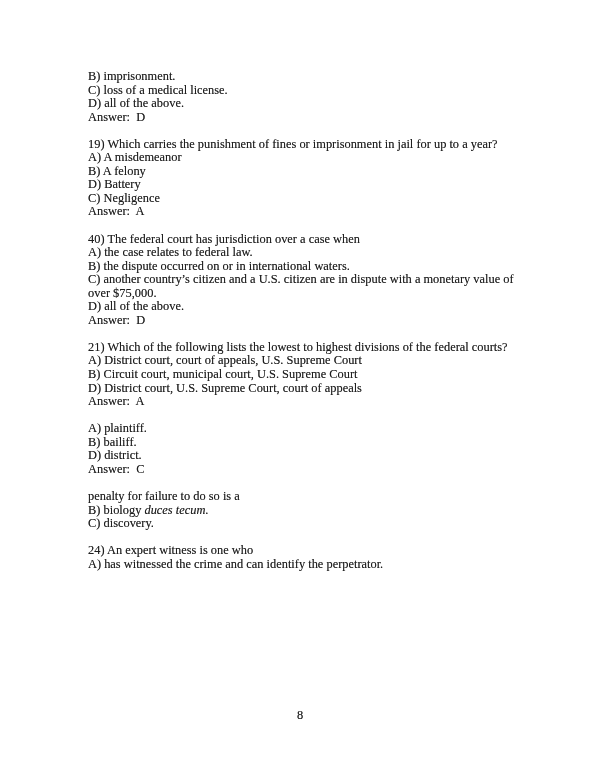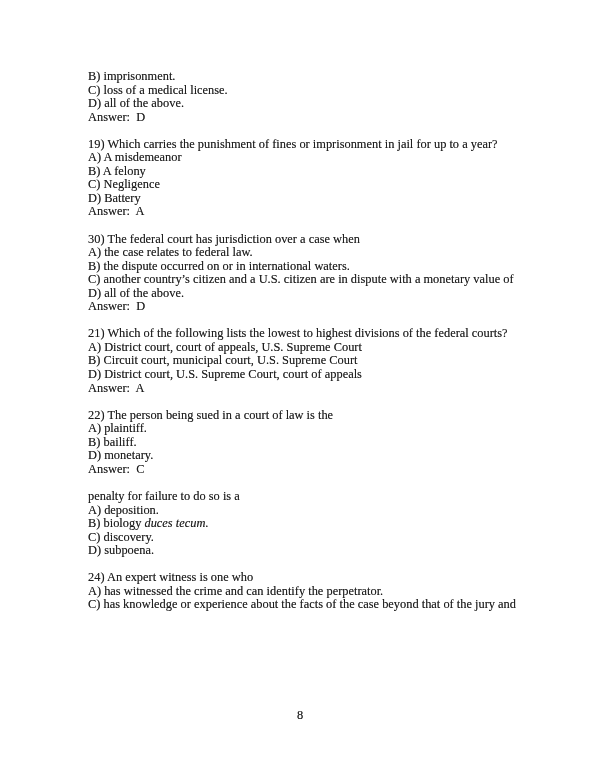--- a/index.html
+++ b/index.html
@@ -54,53 +54,50 @@
       <div class="block">
         <div class="line">B) imprisonment.</div>
         <div class="line">C) loss of a medical license.</div>
         <div class="line">D) all of the above.</div>
         <div class="line">Answer:  D</div>
       </div>
       <div class="block">
         <div class="line">19) Which carries the punishment of fines or imprisonment in jail for up to a year?</div>
         <div class="line">A) A misdemeanor</div>
         <div class="line">B) A felony</div>
+        <div class="line">D) Battery</div>
         <div class="line">C) Negligence</div>
-        <div class="line">D) Battery</div>
         <div class="line">Answer:  A</div>
       </div>
       <div class="block">
-        <div class="line">30) The federal court has jurisdiction over a case when</div>
+        <div class="line">40) The federal court has jurisdiction over a case when</div>
         <div class="line">A) the case relates to federal law.</div>
         <div class="line">B) the dispute occurred on or in international waters.</div>
         <div class="line">C) another country’s citizen and a U.S. citizen are in dispute with a monetary value of</div>
+        <div class="line">over $75,000.</div>
         <div class="line">D) all of the above.</div>
         <div class="line">Answer:  D</div>
       </div>
       <div class="block">
         <div class="line">21) Which of the following lists the lowest to highest divisions of the federal courts?</div>
         <div class="line">A) District court, court of appeals, U.S. Supreme Court</div>
         <div class="line">B) Circuit court, municipal court, U.S. Supreme Court</div>
         <div class="line">D) District court, U.S. Supreme Court, court of appeals</div>
         <div class="line">Answer:  A</div>
       </div>
       <div class="block">
-        <div class="line">22) The person being sued in a court of law is the</div>
         <div class="line">A) plaintiff.</div>
         <div class="line">B) bailiff.</div>
-        <div class="line">D) monetary.</div>
+        <div class="line">D) district.</div>
         <div class="line">Answer:  C</div>
       </div>
       <div class="block">
         <div class="line">penalty for failure to do so is a</div>
-        <div class="line">A) deposition.</div>
         <div class="line"><span>B) biology </span><span class="italic">duces tecum</span><span>.</span></div>
         <div class="line">C) discovery.</div>
-        <div class="line">D) subpoena.</div>
       </div>
       <div class="block">
         <div class="line">24) An expert witness is one who</div>
         <div class="line">A) has witnessed the crime and can identify the perpetrator.</div>
-        <div class="line">C) has knowledge or experience about the facts of the case beyond that of the jury and</div>
       </div>
     </div>
   <div class="page-number">8</div>
 </div>
 
 </body></html>

